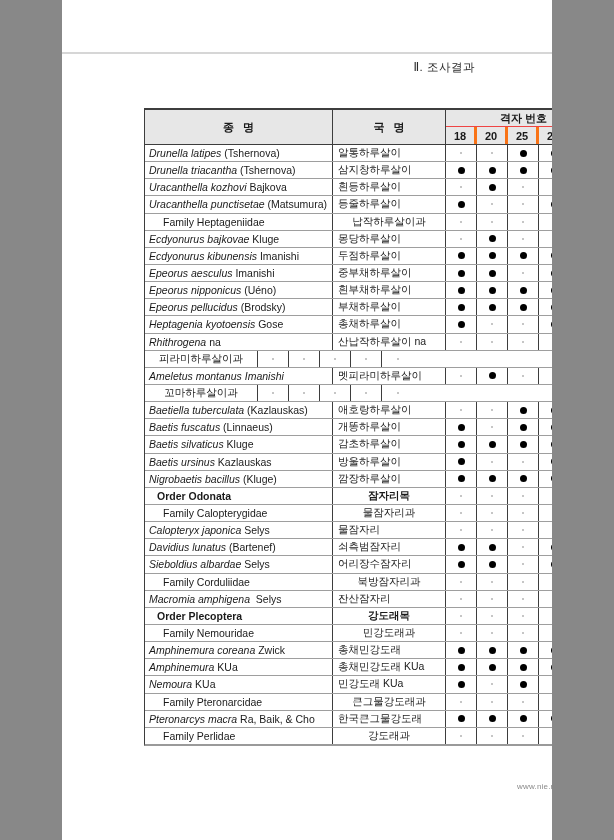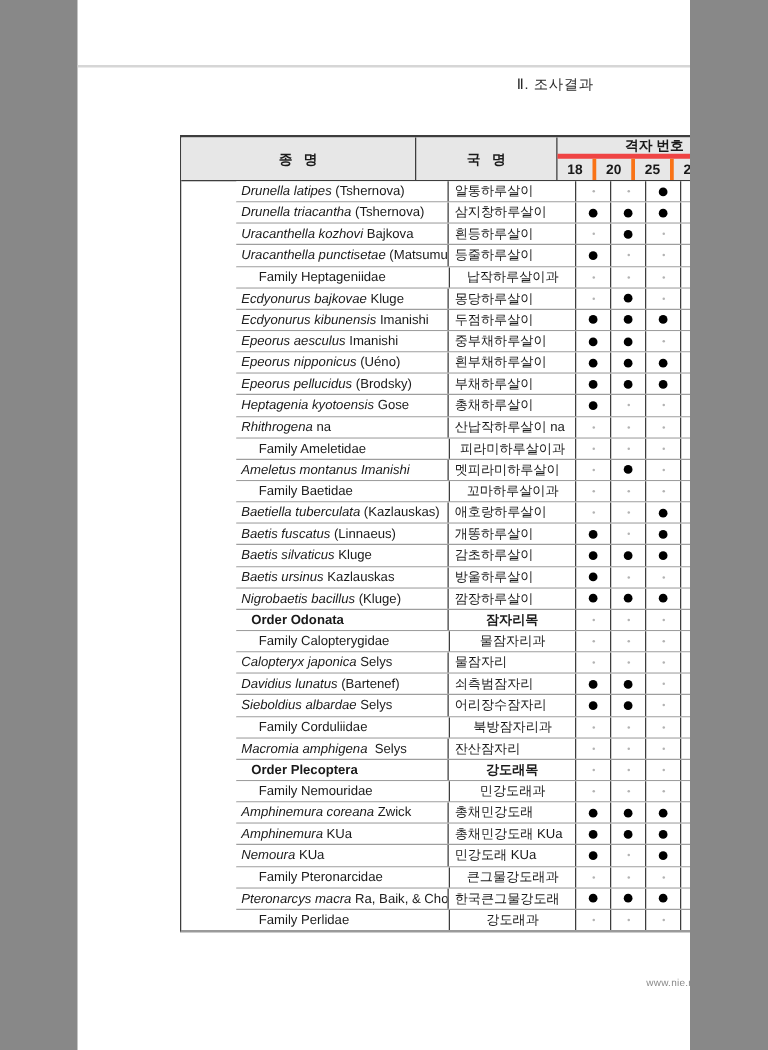--- a/index.html
+++ b/index.html
@@ -18,26 +18,26 @@
     position:absolute;left:82px;top:108px;width:456px;box-sizing:content-box;
     border-top:2px solid #3d3d3d;border-bottom:2px solid #9a9a9a;
     border-left:1px solid #3d3d3d;border-right:1px solid #3d3d3d;
   }
   .table *{box-sizing:border-box;}
   .thead{display:flex;height:35px;background:#e7e7e7;border-bottom:1px solid #3d3d3d;font-weight:bold;font-size:11px;}
   .th{display:flex;align-items:center;justify-content:center;white-space:pre;}
   .th-species{width:188px;border-right:1px solid #3d3d3d;}
   .th-korean{width:113px;border-right:1px solid #3d3d3d;}
   .th-grid{width:155px;display:flex;flex-direction:column;}
-  .th-grid-top{height:17px;display:flex;align-items:center;justify-content:center;border-bottom:4px solid #ef4444;}
+  .th-grid-top{height:17px;display:flex;align-items:center;justify-content:center;border-bottom:1px solid #ef4444;}
   .th-grid-nums{flex:1;display:flex;}
   .gn{width:31px;display:flex;align-items:center;justify-content:center;}
   .gn.br{border-right:3px solid #f97316;}
 
-  .tbody{display:flex;flex-direction:column;height:599px;font-size:10.5px;margin-left:44px;}
+  .tbody{display:flex;flex-direction:column;height:599px;font-size:10.5px;}
   .row{flex:1;display:flex;border-bottom:1px solid #9e9e9e;background:#fff;}
   .row:last-child{border-bottom:none;}
   .cell{display:flex;align-items:center;white-space:pre;overflow:hidden;}
   .c-sci{width:188px;border-right:1px solid #3d3d3d;}
   .c-kor{width:113px;border-right:1px solid #3d3d3d;}
   .c-grid{width:31px;justify-content:center;border-right:1px solid #3d3d3d;}
   .c-grid.last{border-right:none;}
   .it{font-style:italic;}
   .row.species .c-sci{padding-left:4px;}
   .row.family  .c-sci{padding-left:18px;}
@@ -181,39 +181,37 @@
         <div class="row species">
           <div class="cell c-sci"><span class="it">Rhithrogena</span><span> na</span></div>
           <div class="cell c-kor">산납작하루살이 na</div>
           <div class="cell c-grid"><span class="nodot"></span></div>
           <div class="cell c-grid"><span class="nodot"></span></div>
           <div class="cell c-grid"><span class="nodot"></span></div>
           <div class="cell c-grid"><span class="nodot"></span></div>
           <div class="cell c-grid last"><span class="dot"></span></div>
         </div>
         <div class="row family">
-          <div class="cell c-sci">Family Ameletidae</div>
           <div class="cell c-kor">피라미하루살이과</div>
           <div class="cell c-grid"><span class="nodot"></span></div>
           <div class="cell c-grid"><span class="nodot"></span></div>
           <div class="cell c-grid"><span class="nodot"></span></div>
           <div class="cell c-grid"><span class="nodot"></span></div>
           <div class="cell c-grid last"><span class="nodot"></span></div>
         </div>
         <div class="row species">
           <div class="cell c-sci"><span class="it">Ameletus montanus Imanishi</span><span></span></div>
           <div class="cell c-kor">멧피라미하루살이</div>
           <div class="cell c-grid"><span class="nodot"></span></div>
           <div class="cell c-grid"><span class="dot"></span></div>
           <div class="cell c-grid"><span class="nodot"></span></div>
           <div class="cell c-grid"><span class="nodot"></span></div>
           <div class="cell c-grid last"><span class="nodot"></span></div>
         </div>
         <div class="row family">
-          <div class="cell c-sci">Family Baetidae</div>
           <div class="cell c-kor">꼬마하루살이과</div>
           <div class="cell c-grid"><span class="nodot"></span></div>
           <div class="cell c-grid"><span class="nodot"></span></div>
           <div class="cell c-grid"><span class="nodot"></span></div>
           <div class="cell c-grid"><span class="nodot"></span></div>
           <div class="cell c-grid last"><span class="nodot"></span></div>
         </div>
         <div class="row species">
           <div class="cell c-sci"><span class="it">Baetiella tuberculata</span><span> (Kazlauskas)</span></div>
           <div class="cell c-kor">애호랑하루살이</div>

